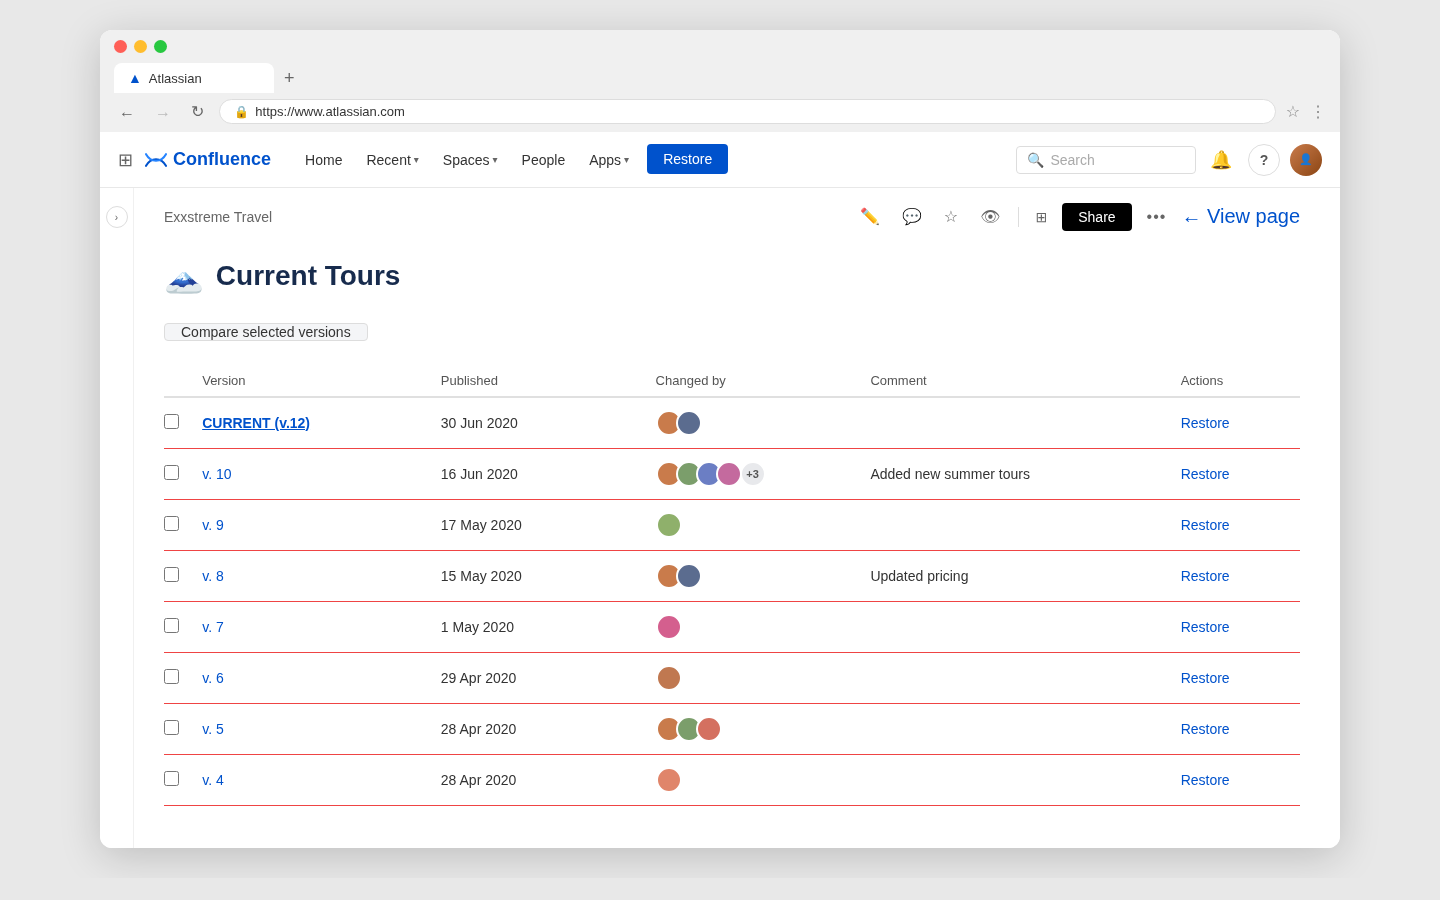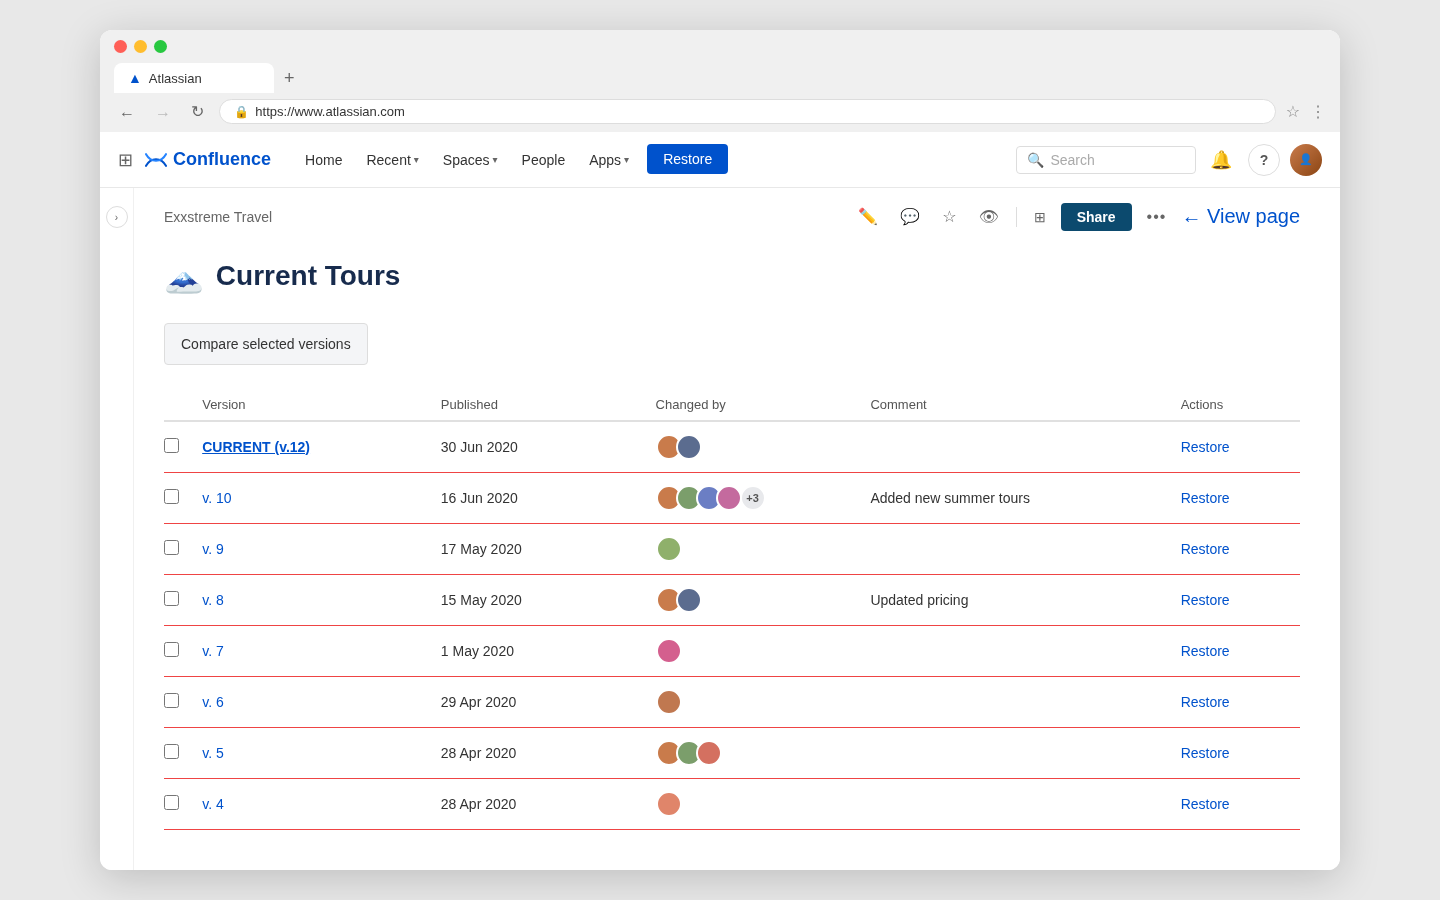--- a/index.html
+++ b/index.html
@@ -252,27 +252,27 @@
       padding: 5px 7px;
       border-radius: 4px;
       display: flex; align-items: center; justify-content: center;
     }
     .toolbar-divider {
       width: 1px; height: 20px;
       background: #ddd;
       margin: 0 2px;
     }
     .share-btn {
-      background: #0c4a6e;
+      background: #000000;
       color: #fff;
       border: none;
       border-radius: 4px;
       padding: 6px 16px;
       font-size: 14px;
-      font-weight: 700;
+      font-weight: 400;
       cursor: pointer;
     }
     .view-page-btn {
       display: flex;
       align-items: flex-start;
       gap: 5px;
       color: #0052cc;
       font-size: 20px;
       background: none;
       border: none;
@@ -291,21 +291,21 @@
       font-size: 28px;
       font-weight: 700;
       color: #172b4d;
     }
 
     
     .compare-btn {
       background: #f4f5f7;
       border: 1px solid #ddd;
       border-radius: 4px;
-      padding: 12px 16px;
+      padding: 0 16px;
       font-size: 14px;
       color: #333;
       cursor: pointer;
       margin-bottom: 24px;
       display: inline-block;
     }
 
     
     .version-table {
       width: 100%;

